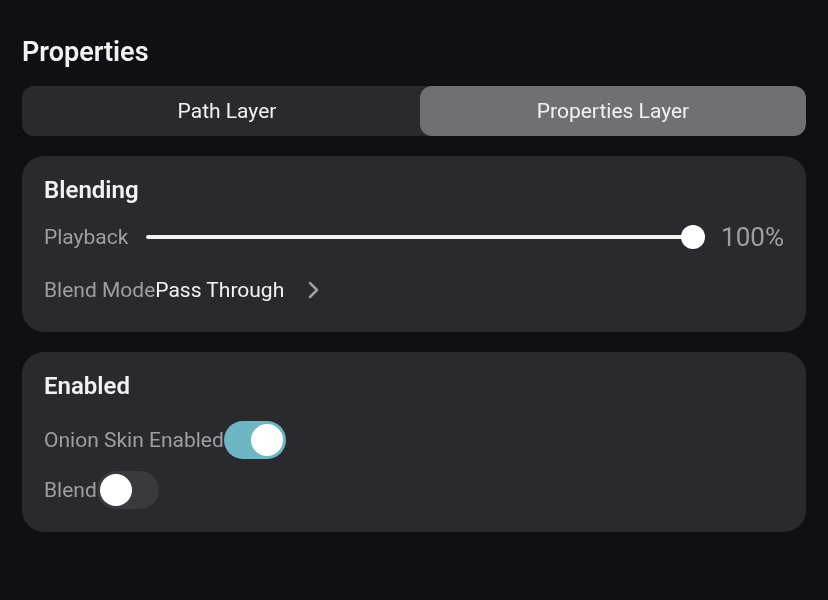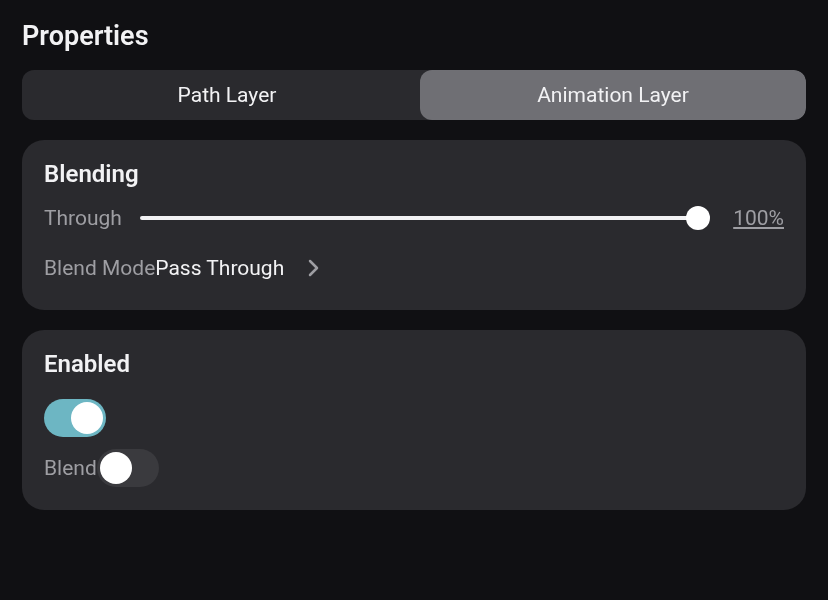--- a/index.html
+++ b/index.html
@@ -6,20 +6,21 @@
   html, body {
     width: 828px;
     height: 600px;
     background: #101013;
     font-family: -apple-system, BlinkMacSystemFont, "Segoe UI", Roboto, sans-serif;
     overflow: hidden;
     color: #e6e6e8;
   }
   .panel {
     padding: 20px 22px;
+    margin-top: 16px;
   }
   .panel-title {
     font-size: 27px;
     font-weight: 600;
     color: #f2f2f4;
     margin-bottom: 18px;
   }
   .tabs {
     display: flex;
     background: #2a2a2e;
@@ -98,25 +99,24 @@
     position: absolute;
     right: -2px;
     top: 50%;
     transform: translate(0, -50%);
     width: 24px;
     height: 24px;
     background: #fff;
     border-radius: 50%;
   }
   .opacity-value {
-    font-size: 21px;
+    font-size: 26px;
     color: #9e9ea3;
     min-width: 58px;
     text-align: right;
-    text-decoration: underline;
   }
   .chevron {
     display: inline-block;
   }
   .chevron svg { display: block; }
   .toggle {
     width: 62px;
     height: 38px;
     border-radius: 19px;
     position: relative;
@@ -143,29 +143,29 @@
 <body>
 
 <div class="panel">
   <h1 class="panel-title">Properties</h1>
 
   <div class="tabs">
     <div class="tab">
       <span>Path Layer</span>
     </div>
     <div class="tab active">
-      <span>Animation Layer</span>
+      <span>Properties Layer</span>
     </div>
   </div>
 
   <div class="card">
     <div class="section-title">Blending</div>
 
     <div class="opacity-row">
-      <div class="row-label">Through</div>
+      <div class="row-label">Playback</div>
       <div class="slider-wrap">
         <div class="slider-track">
           <div class="slider-thumb"></div>
         </div>
       </div>
       <div class="opacity-value">100%</div>
     </div>
 
     <div class="row">
       <div class="row-label">Blend Mode</div>
@@ -177,20 +177,21 @@
             </svg>
         </span>
       </div>
     </div>
   </div>
 
   <div class="card">
     <div class="section-title">Enabled</div>
 
     <div class="row">
+      <div class="row-label">Onion Skin Enabled</div>
       <div class="toggle on">
         <div class="toggle-thumb"></div>
       </div>
     </div>
 
     <div class="row">
       <div class="row-label">Blend</div>
       <div class="toggle off">
         <div class="toggle-thumb"></div>
       </div>

